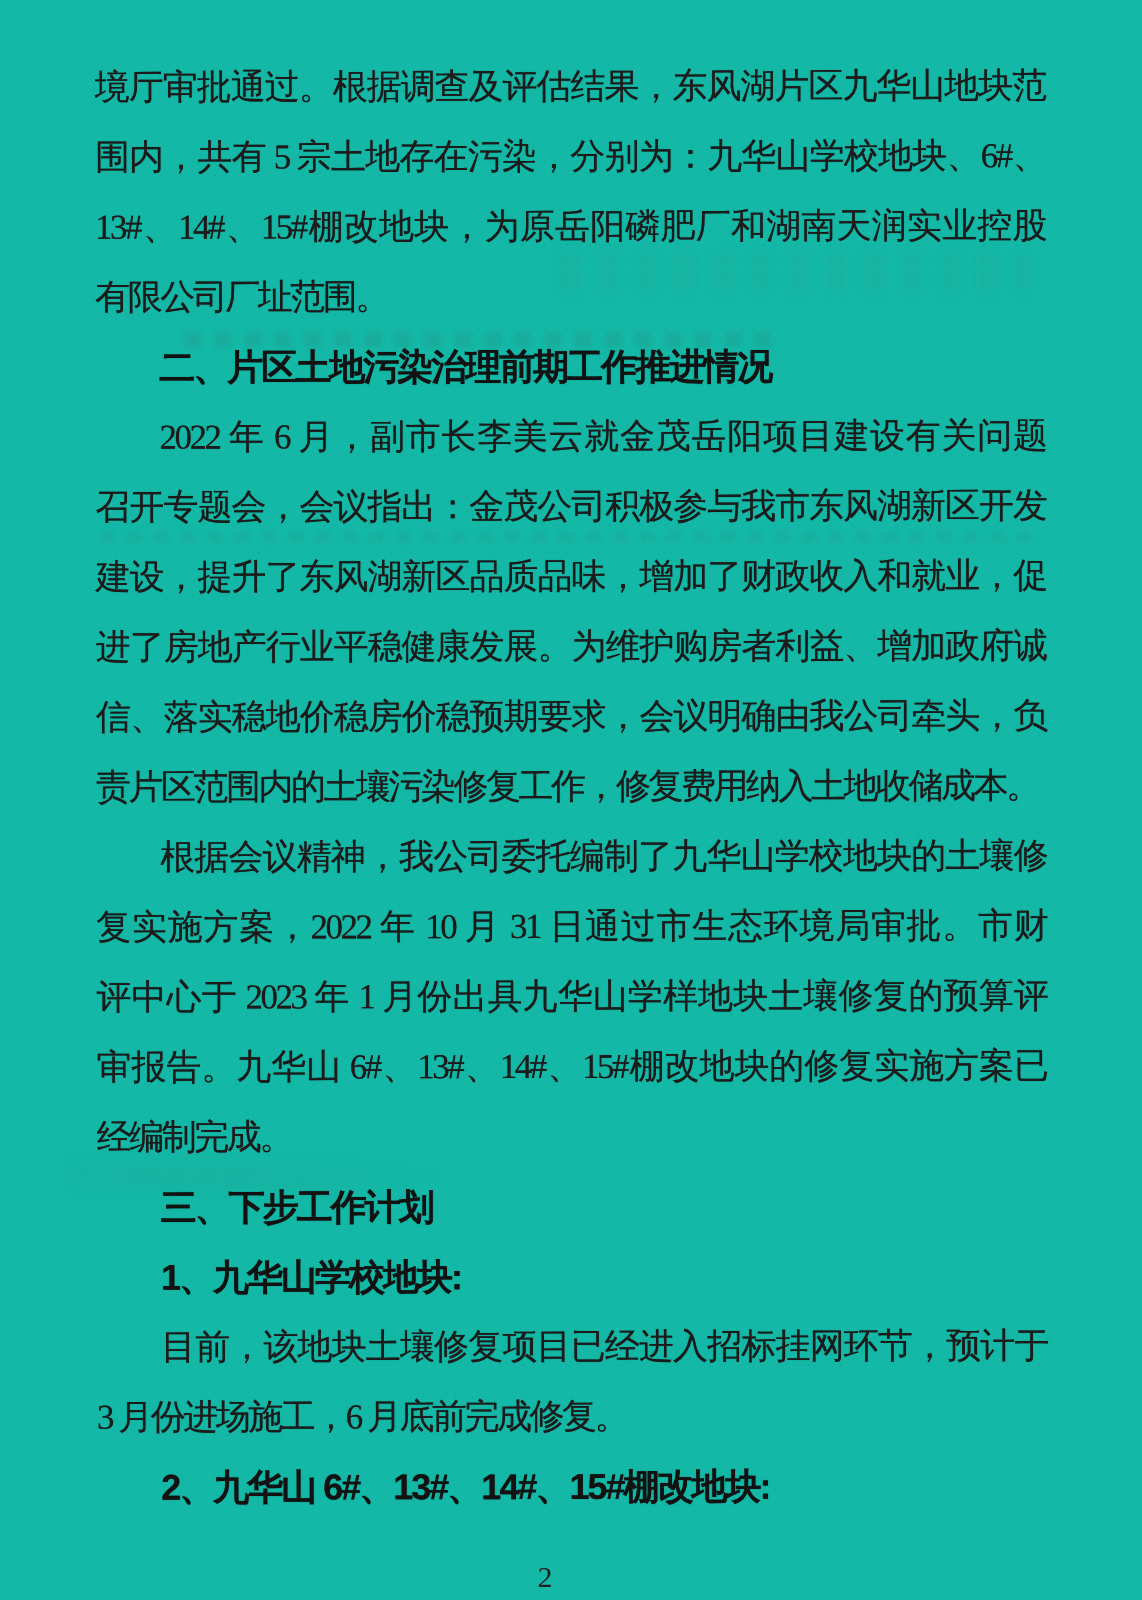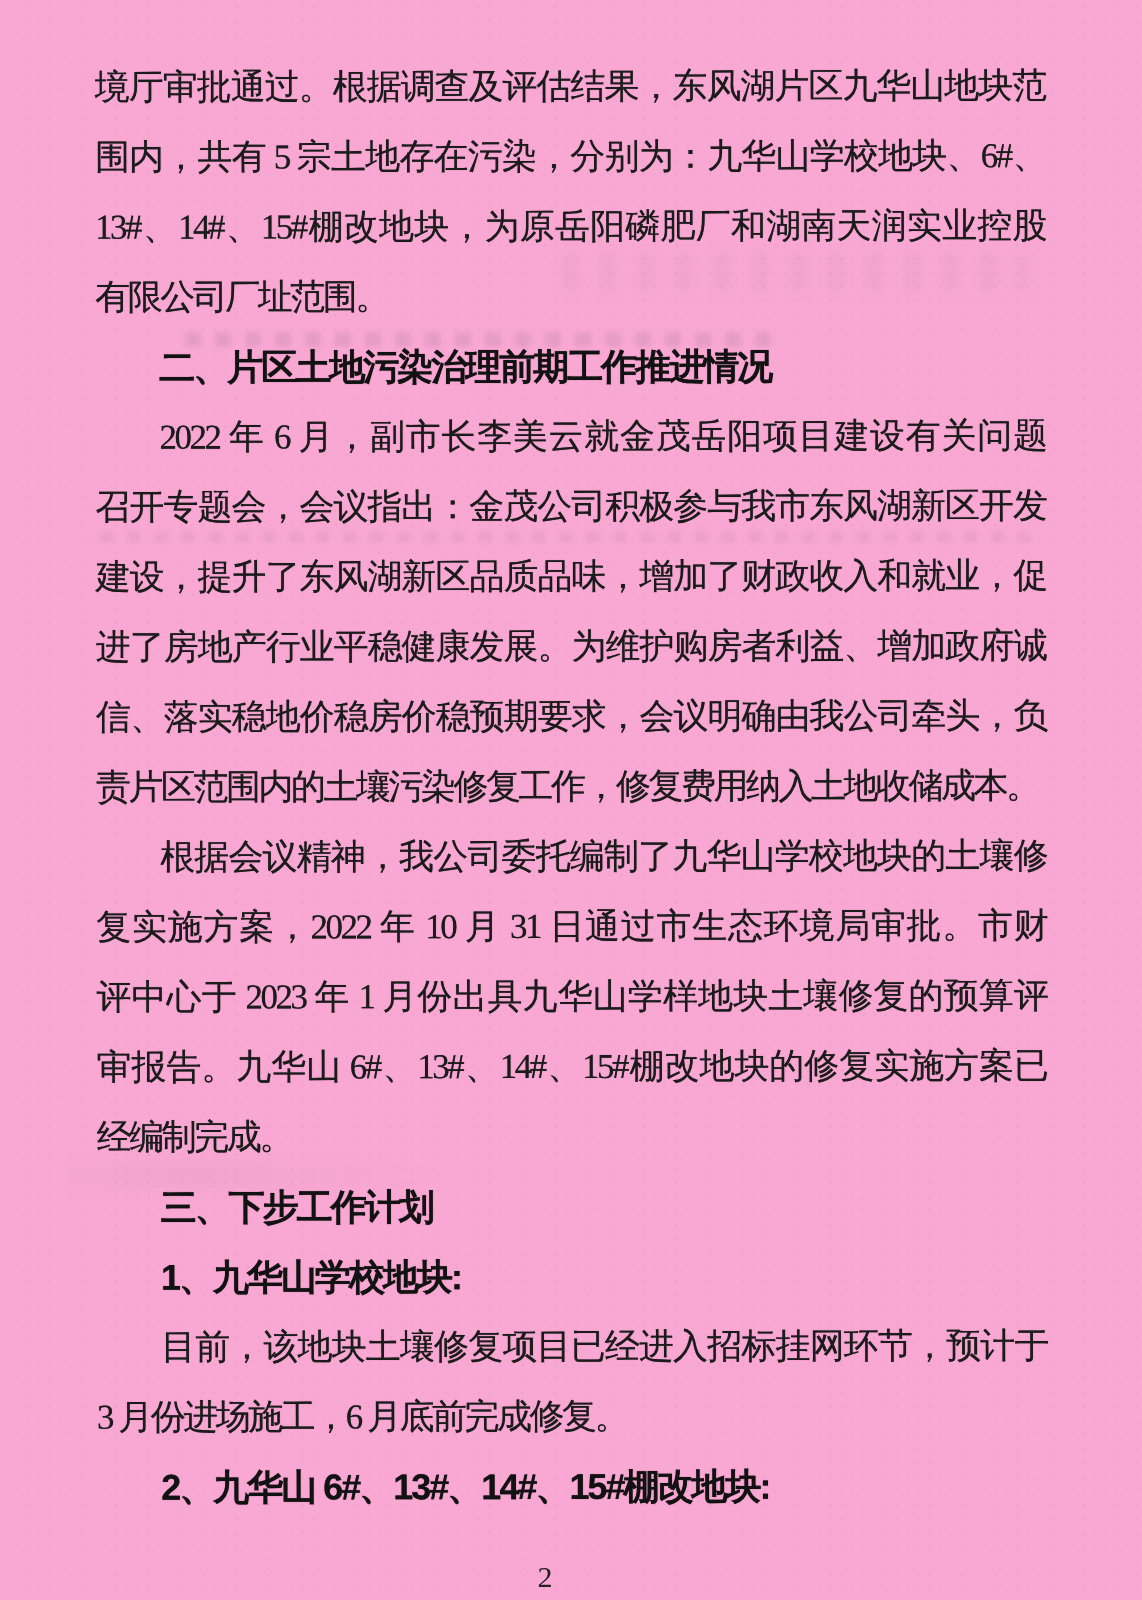--- a/index.html
+++ b/index.html
@@ -1,21 +1,21 @@
 <!DOCTYPE html>
 <html><head>
 <meta charset="utf-8">
 <style>
   html, body { margin: 0; padding: 0; background: #e8e8e8; }
   .page {
     position: relative;
     width: 1142px;
     height: 1600px;
     margin: 0 auto;
-    background: #f9a8d4;
+    background: #14b8a6;
     overflow: hidden;
     font-family: "Liberation Serif", "DejaVu Serif", serif;
     color: #1b1b1b;
   }
   
   .noise {
     position: absolute; inset: 0;
     background-image:
       radial-gradient(rgba(40,40,40,0.035) 1px, transparent 1.3px),
       radial-gradient(rgba(40,40,40,0.025) 1px, transparent 1.2px);

